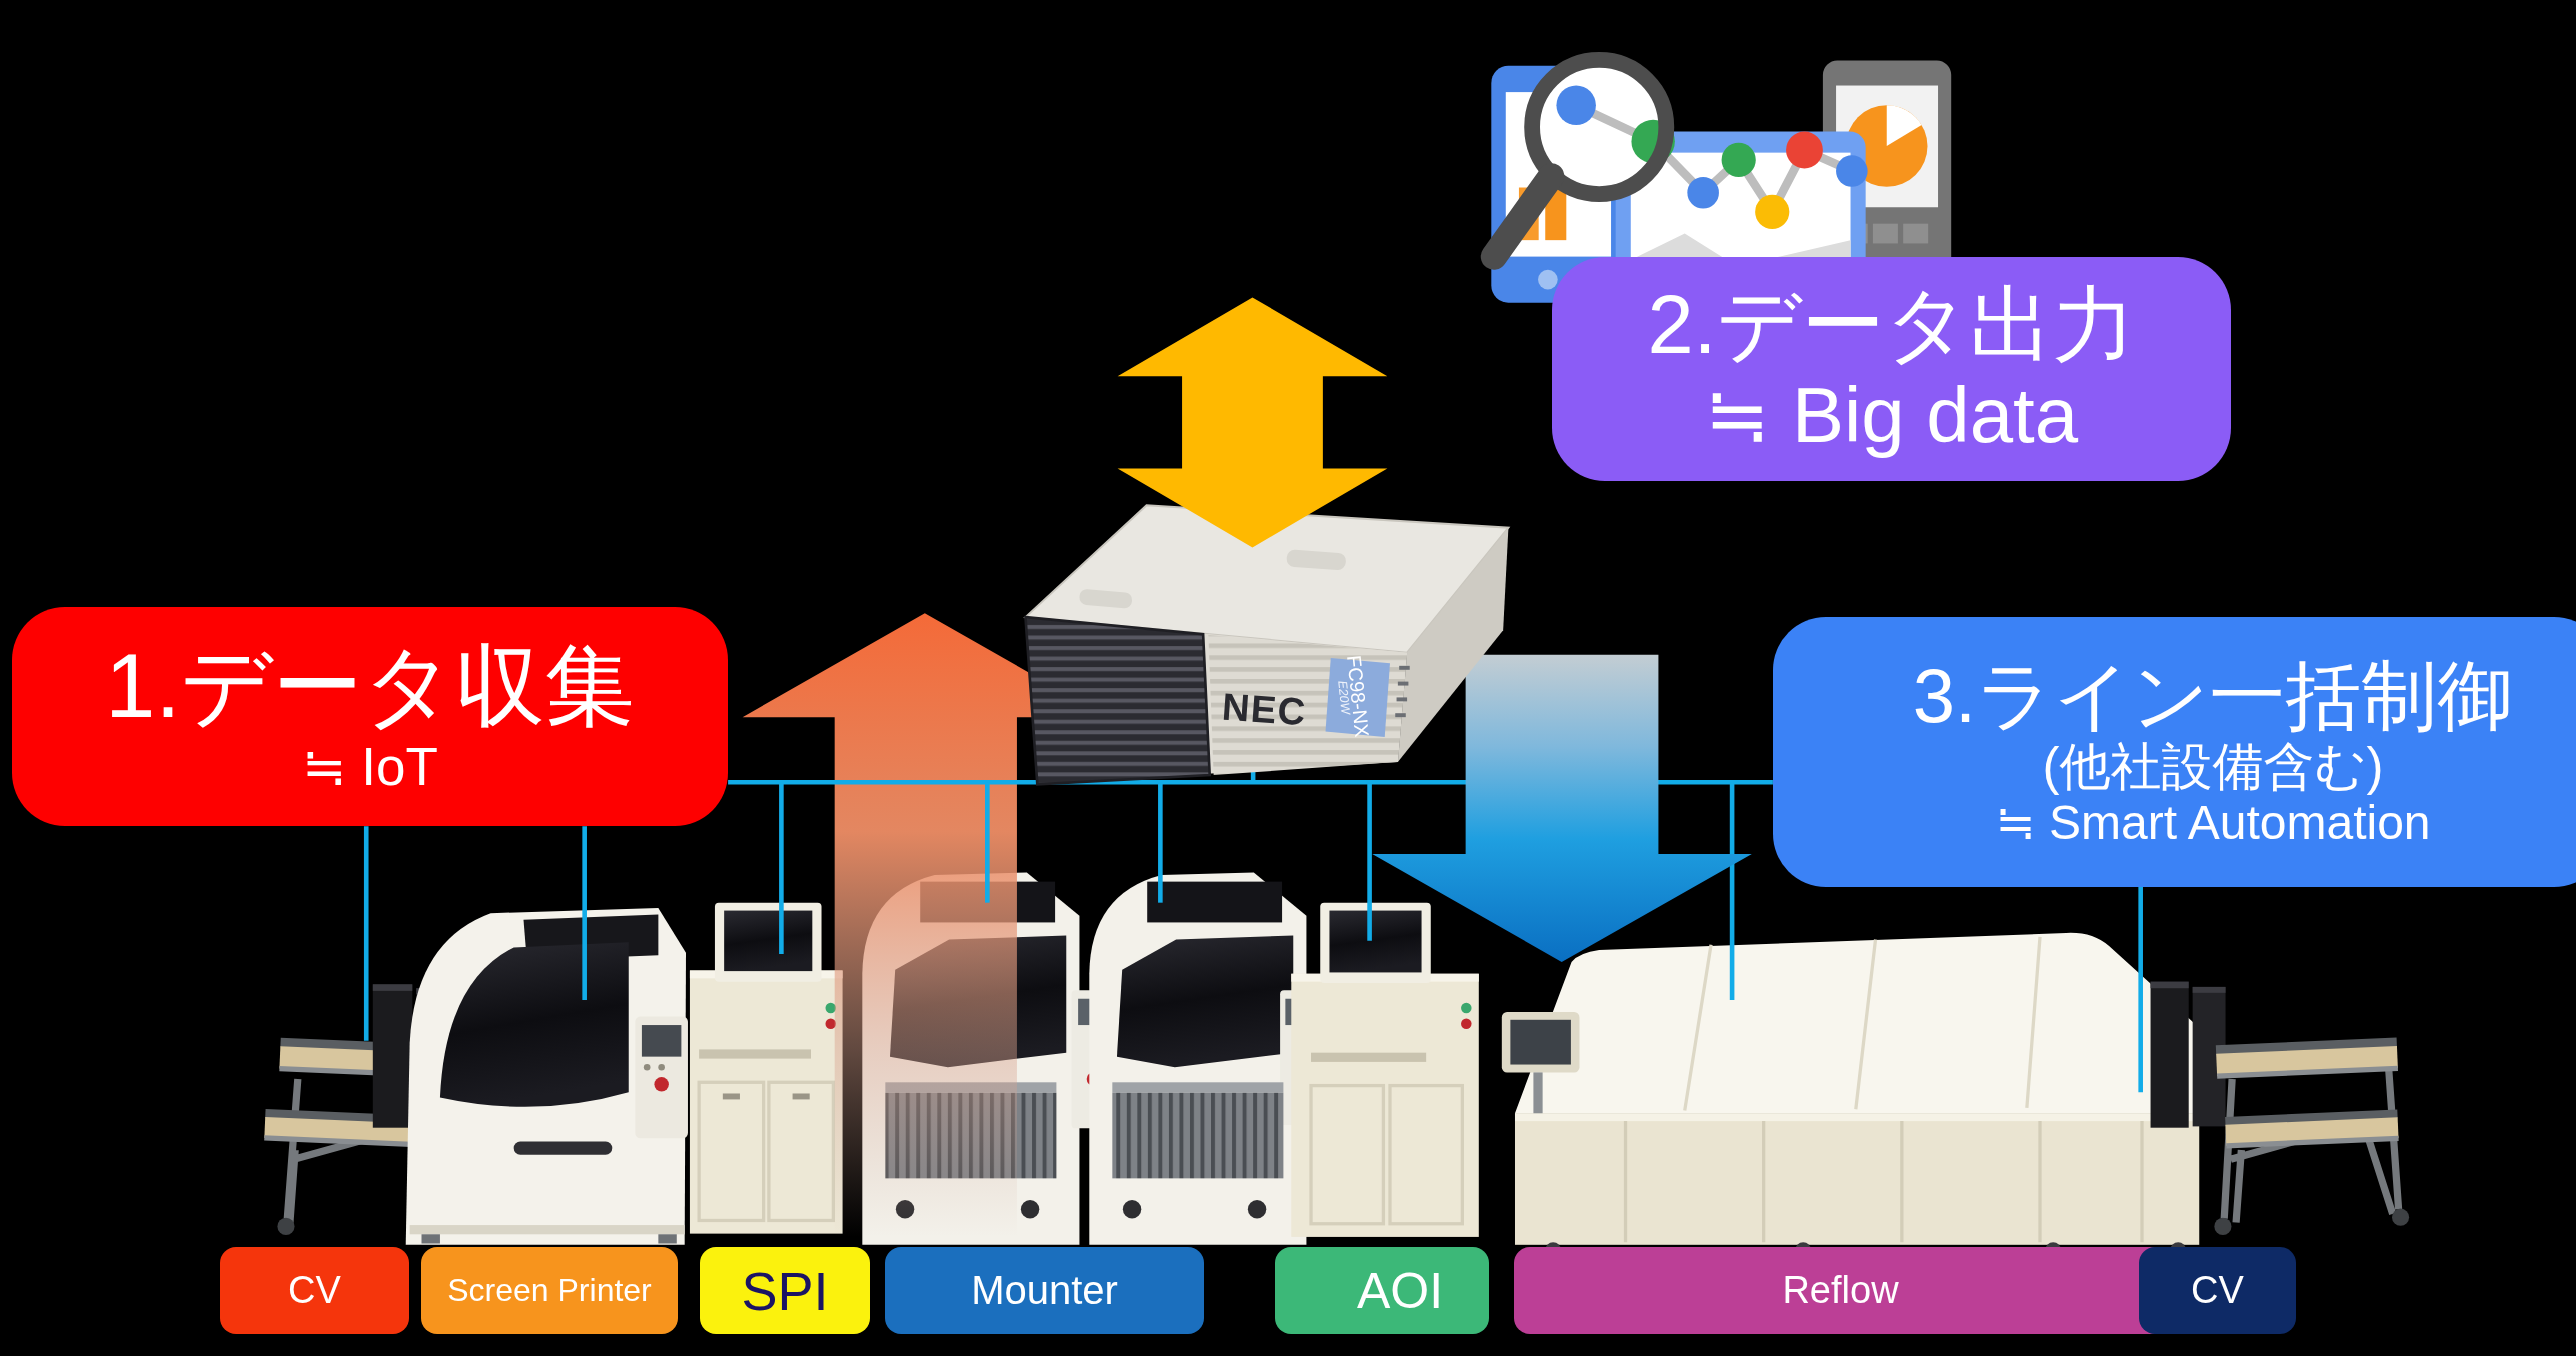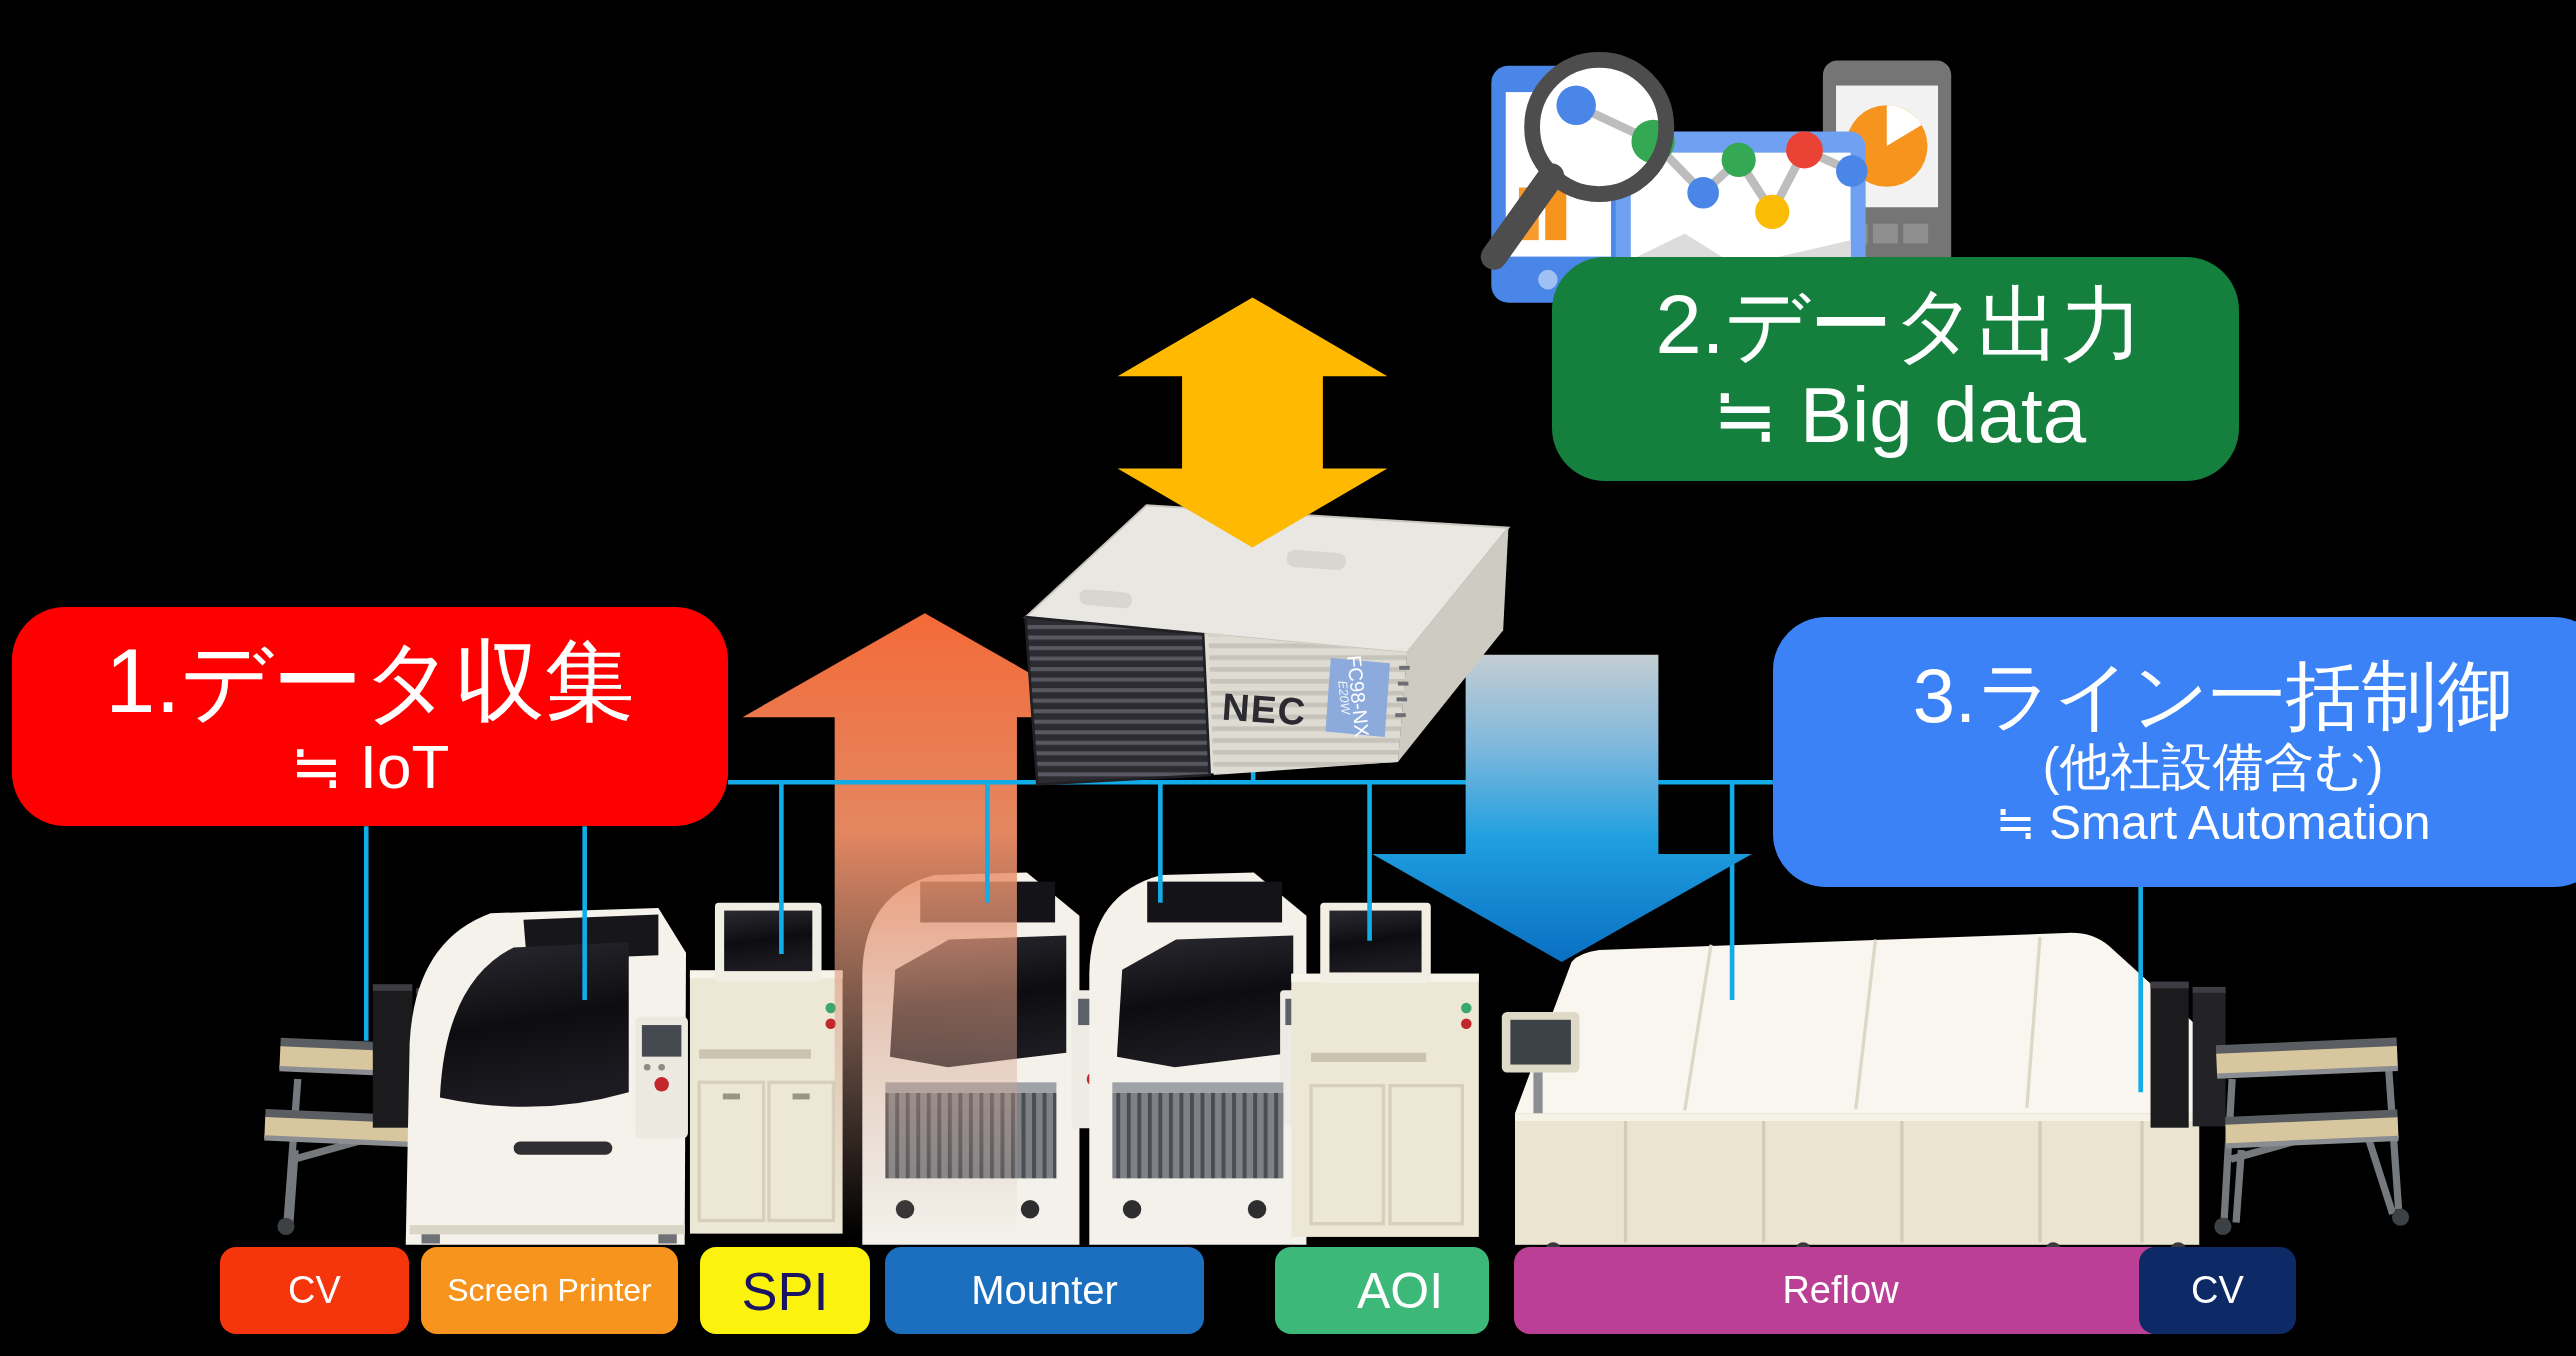--- a/index.html
+++ b/index.html
@@ -2,21 +2,21 @@
 <html style="font-size:10.5px"><head>
 <meta charset="utf-8">
 <style>
   html,body{margin:0;padding:0;width:2576px;height:1356px;overflow:hidden;background:#000;}
   body{font-family:"Liberation Sans","DejaVu Sans",sans-serif;position:relative;}
   #stage{position:absolute;left:0;top:0;width:2576px;height:1356px;}
   svg{position:absolute;left:0;top:0;}
   .callout{position:absolute;border-radius:53px;display:flex;flex-direction:column;
            justify-content:center;align-items:center;text-align:center;color:#fff;}
   .callout .l1{font-size:90px;line-height:1.12;white-space:nowrap;}
-  .callout .l2{font-size:62px;line-height:1.12;white-space:nowrap;}
+  .callout .l2{font-size:53px;line-height:1.12;white-space:nowrap;}
   #box-collect{left:12px;top:607px;width:716px;height:219px;}
   #box-output{left:1552px;top:257px;width:679px;height:224px;}
   #box-output .l1{font-size:83px;}
   #box-output .l2{font-size:78px;}
   #box-control{left:1773px;top:617px;width:788px;height:270px;}
   #box-control .l1{font-size:76px;line-height:1.1;}
   #box-control .note{font-size:51px;line-height:1.15;}
   #box-control .l2{font-size:48px;line-height:1.1;}
   .lbl{position:absolute;top:1247px;height:87px;border-radius:16px;display:flex;
        align-items:center;justify-content:center;white-space:nowrap;}
@@ -272,21 +272,21 @@
       <line x1="2357" y1="268" x2="2270" y2="390" stroke="#4D4D4D" stroke-width="40" stroke-linecap="round"></line>
     </g>
   </g>
 </svg>
 
 <div class="callout" id="box-collect" style="background: rgb(254, 0, 0); color: rgb(255, 255, 255);">
   <div class="l1">1.データ収集</div>
   <div class="l2">≒ IoT</div>
 </div>
 
-<div class="callout" id="box-output" style="background: #15803d; color: rgb(255, 255, 255); padding-left: 8px;">
+<div class="callout" id="box-output" style="background: #8b5cf6; color: rgb(255, 255, 255);">
   <div class="l1">2.データ出力</div>
   <div class="l2">≒ Big data</div>
 </div>
 
 <div class="callout" id="box-control" style="background: #3b82f6; color: rgb(255, 255, 255); padding-left: 46px;">
   <div class="l1">3.ライン一括制御</div>
   <div class="note">(他社設備含む)</div>
   <div class="l2">≒ Smart Automation</div>
 </div>
 

